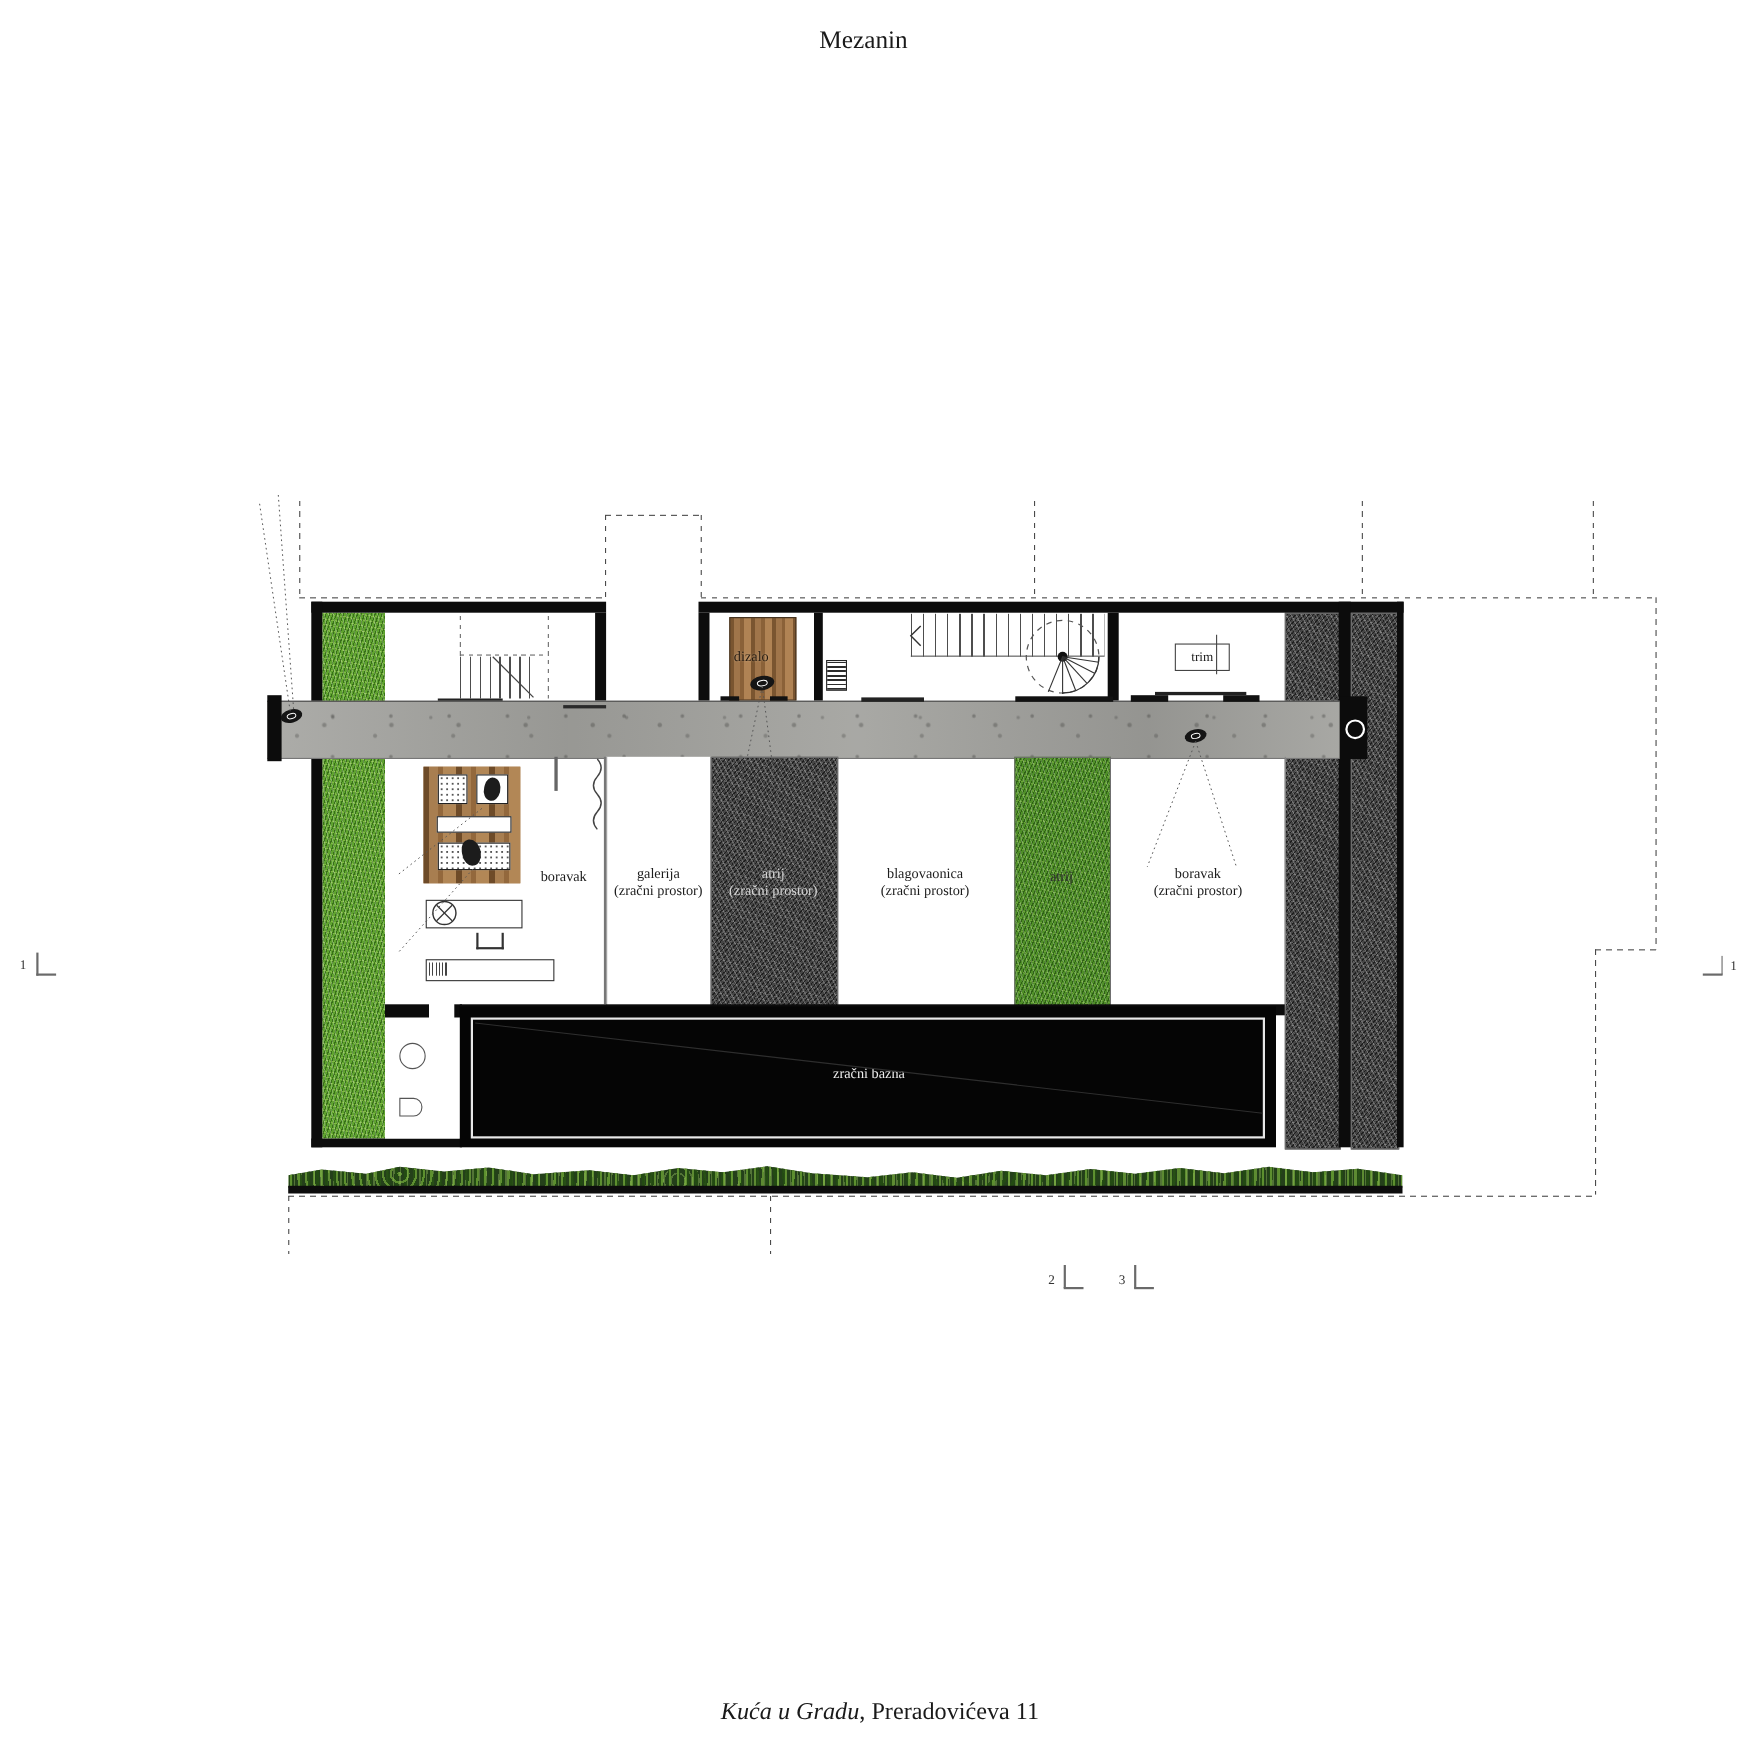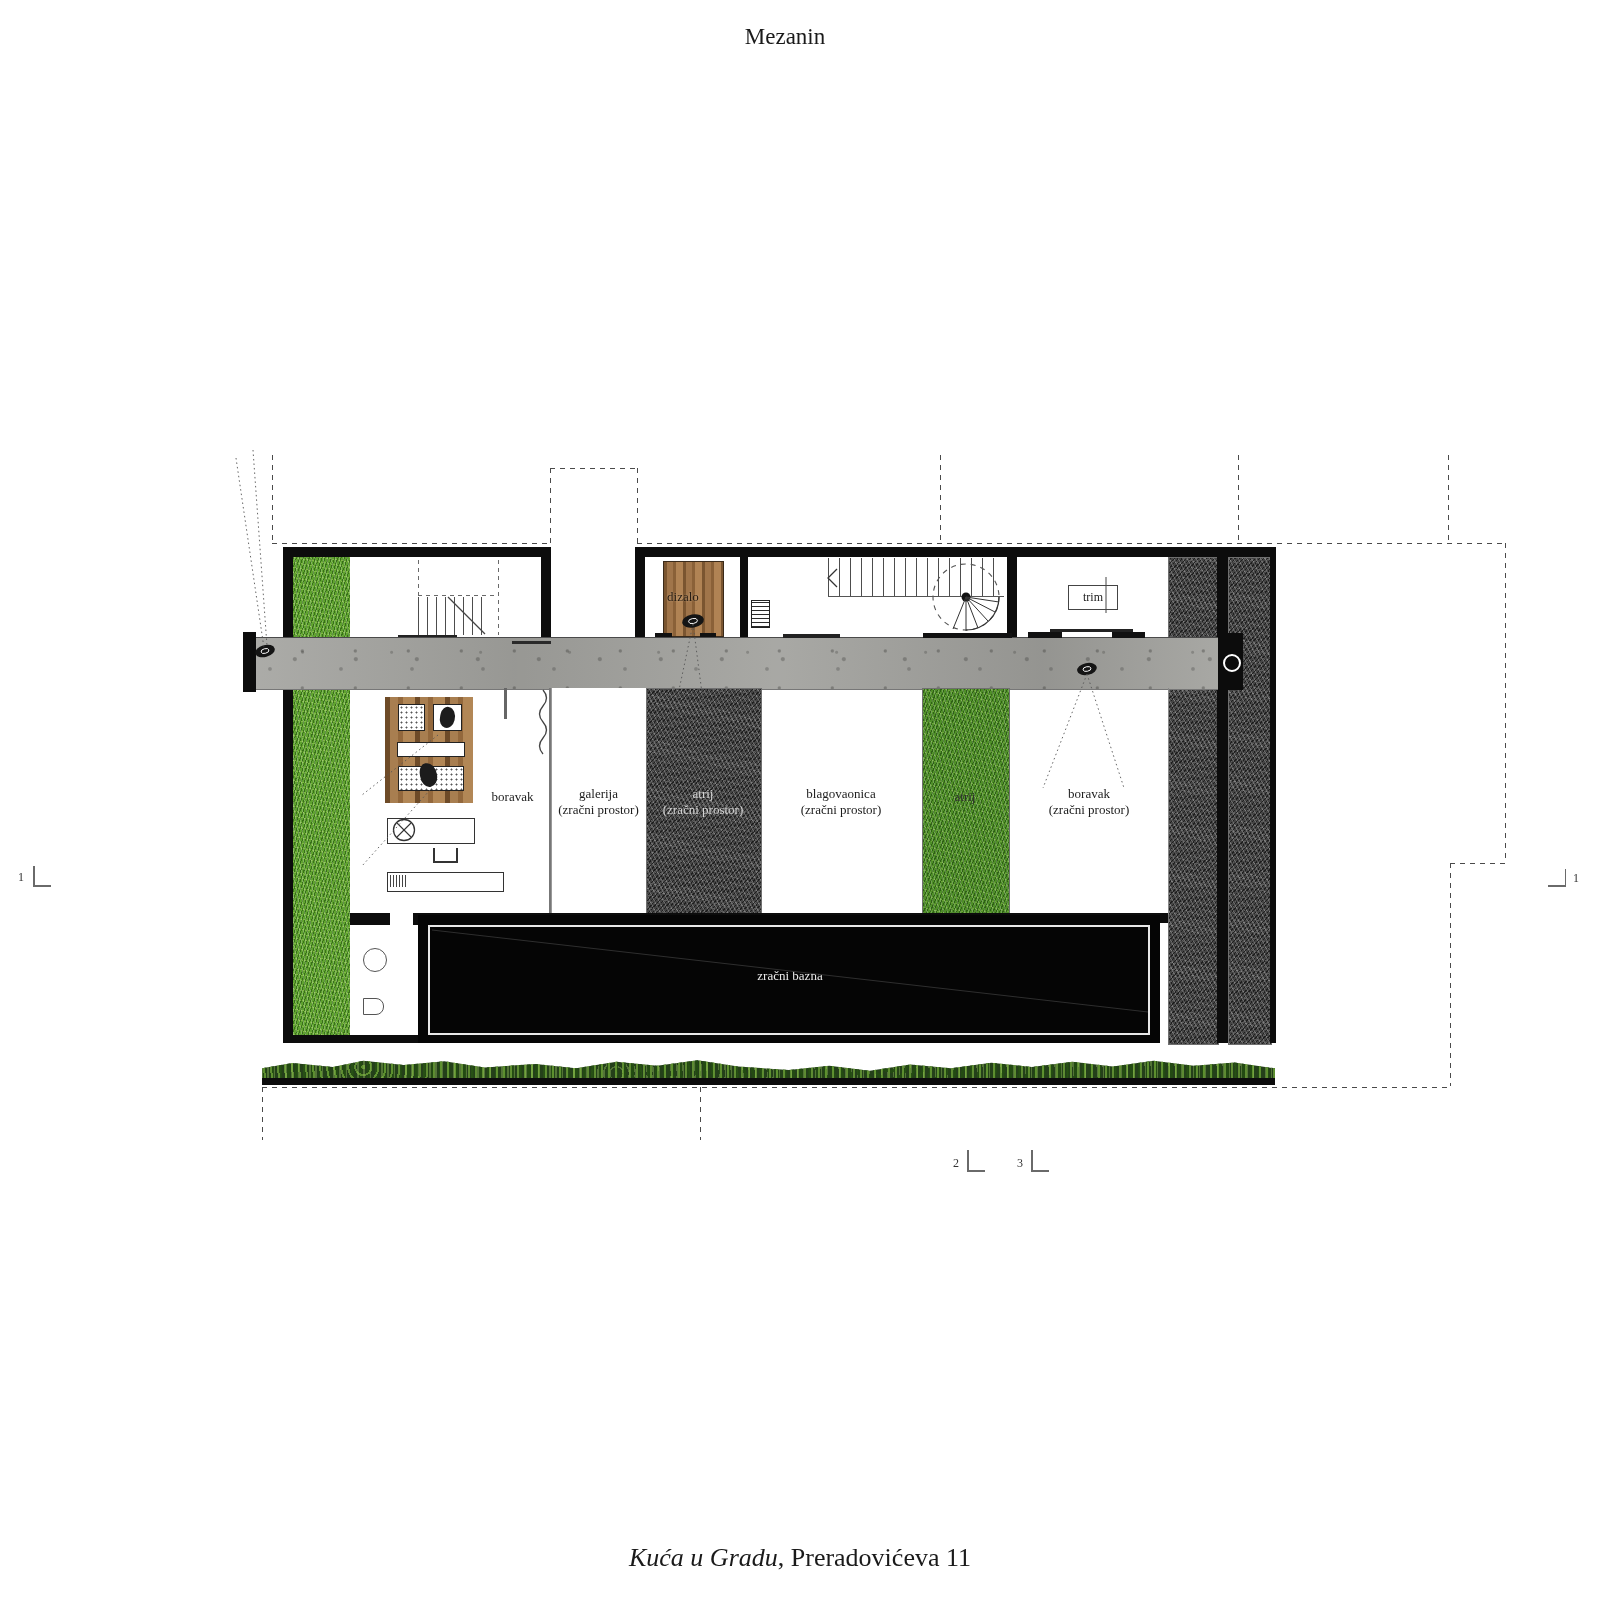--- a/index.html
+++ b/index.html
@@ -232,17 +232,17 @@
   <div class="marker" style="left:1573px;top:871px;">1</div>
 
   <div class="marker" style="left:953px;top:1156px;">2</div>
   <div class="mline" style="left:967px;top:1150px;width:1.6px;height:21px;"></div>
   <div class="mline" style="left:967px;top:1170px;width:18px;height:1.6px;"></div>
 
   <div class="marker" style="left:1017px;top:1156px;">3</div>
   <div class="mline" style="left:1031px;top:1150px;width:1.6px;height:21px;"></div>
   <div class="mline" style="left:1031px;top:1170px;width:18px;height:1.6px;"></div>
 
-  <div class="abs" style="left:450px;top:1543px;width:700px;text-align:center;font-size:26px;">
+  <div class="abs" style="left:450px;top:1543px;width:700px;text-align:center;font-size:22px;">
     <span style="font-style:italic;">Kuća u Gradu</span><span>, Preradovićeva 11</span>
   </div>
 
 </div>
 
 </body></html>

